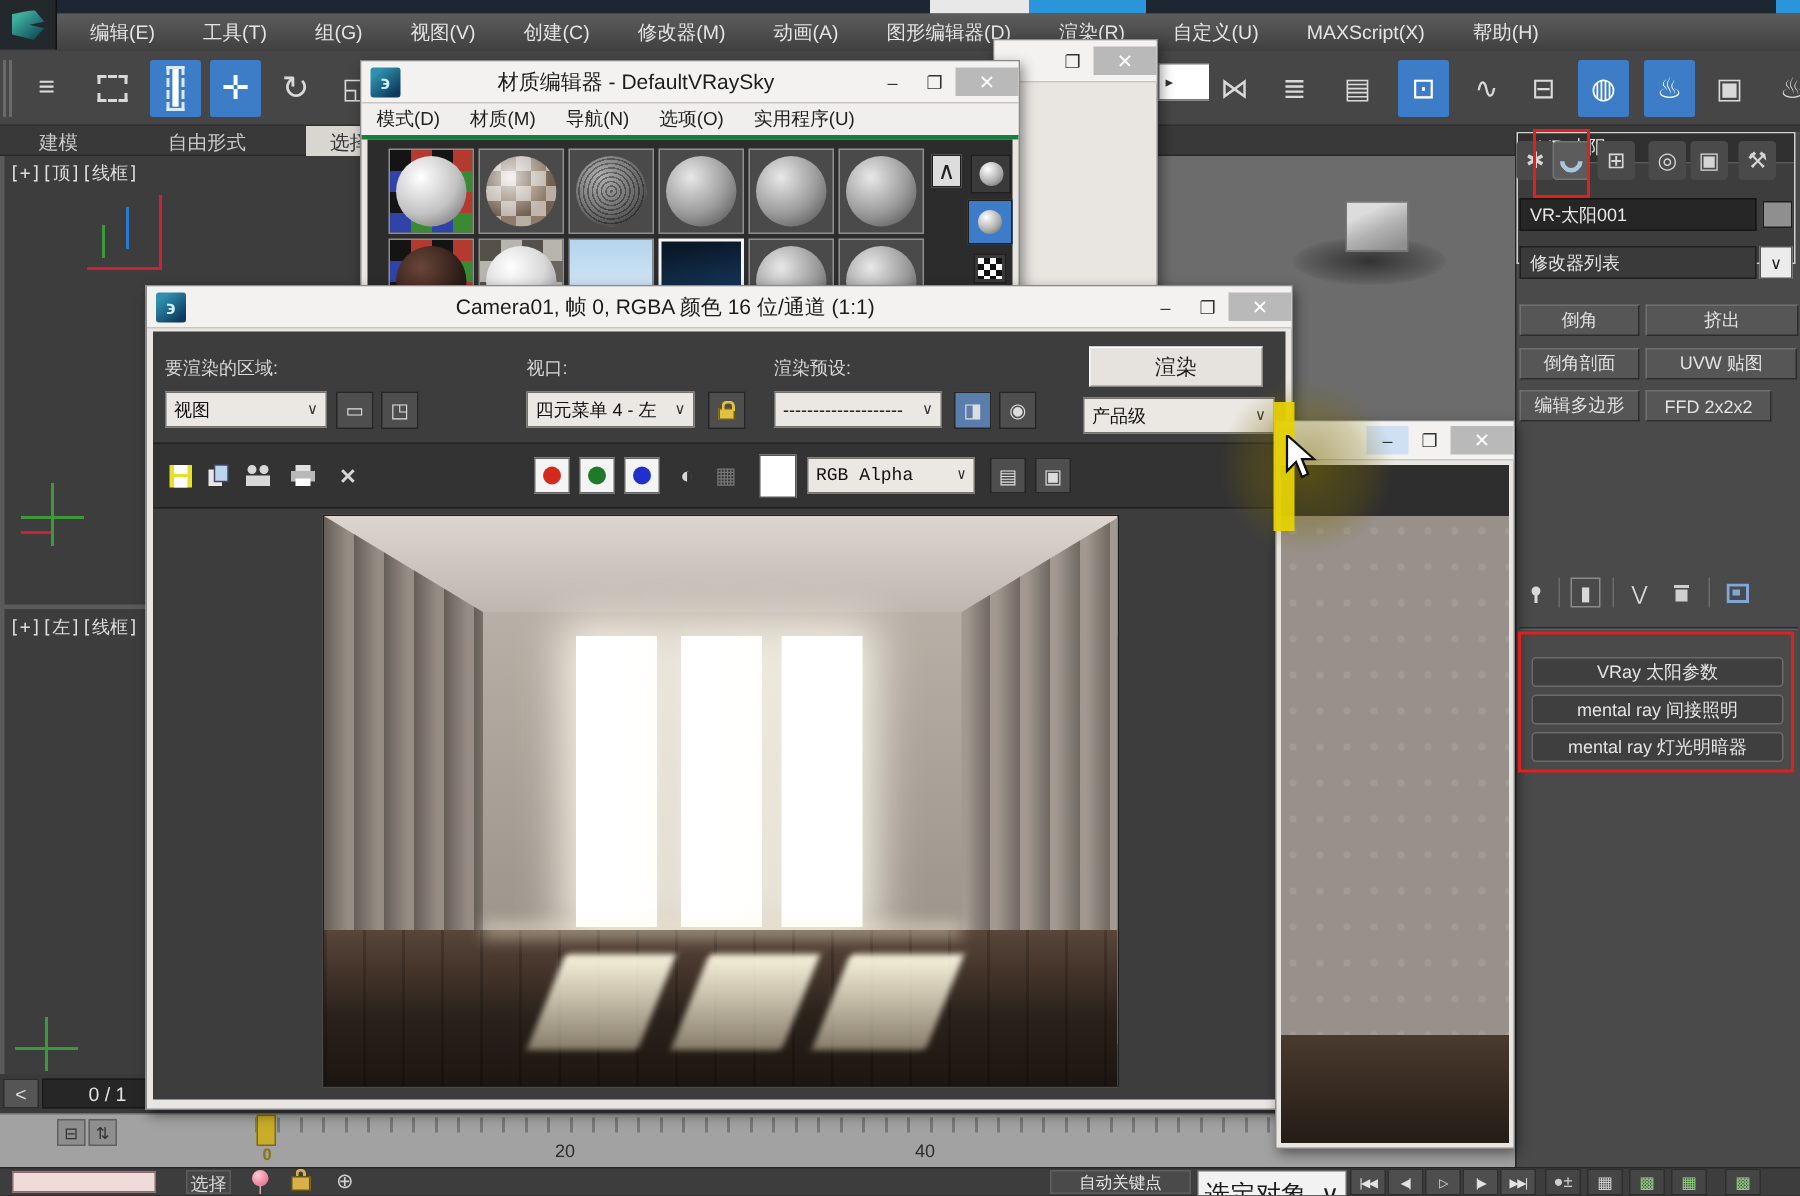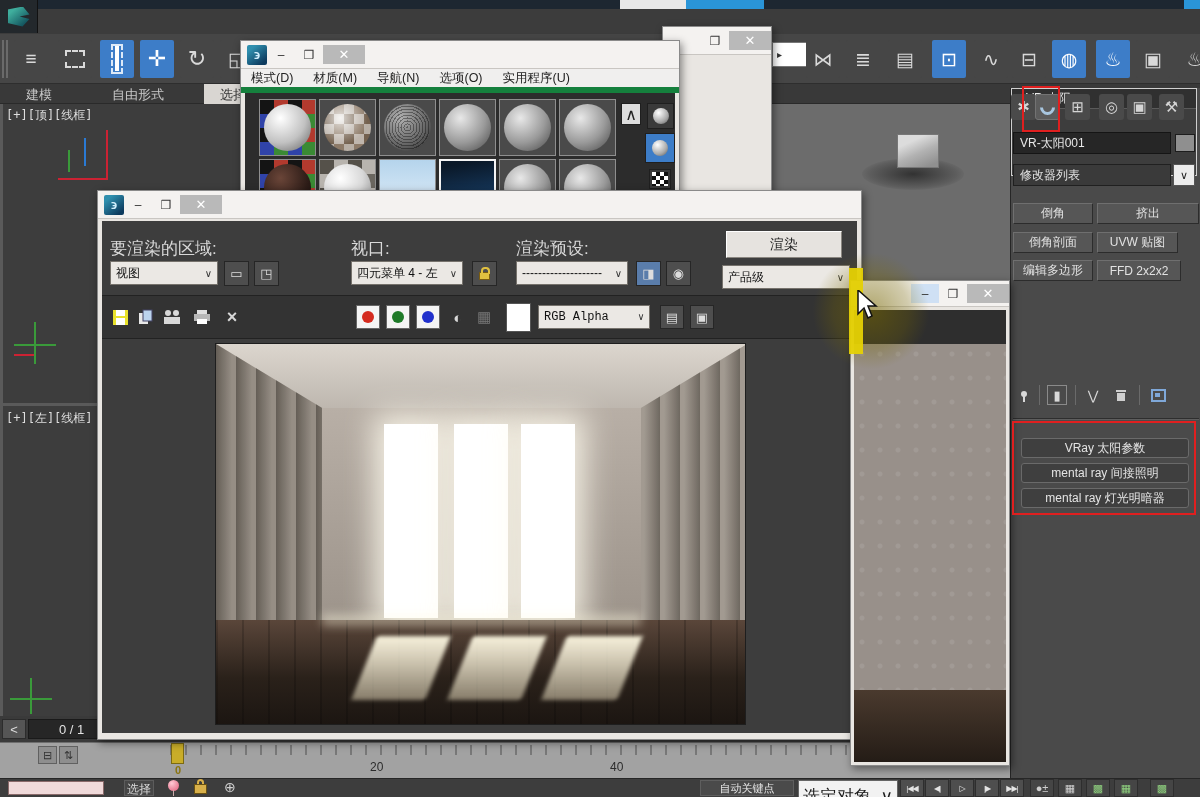--- a/index.html
+++ b/index.html
@@ -127,21 +127,21 @@
   .win-title .ttl { flex:1; text-align:center; font-size:14px; color:#1c1c1c; }
   .doc-logo { width:20px; height:20px; margin-left:6px; background:linear-gradient(140deg,#2f8fae 20%,#0d3b5e 85%);
               border-radius:2px; flex:none; display:flex; align-items:center; justify-content:center;
               color:#cfeefc; font-size:13px; font-weight:bold; }
   .wb { width:28px; height:19px; display:flex; align-items:center; justify-content:center; font-size:12px;
         color:#333; flex:none; }
   .wb.close { width:42px; background:#b9b9b9; color:#fff; font-size:13px; }
   .wb.hover-blue { background:#cfe0f4; }
 
   
-  .me-menubar { height:24px; background:#f0efee; display:flex; align-items:center; border-bottom:6px solid #15803d; }
+  .me-menubar { height:24px; background:#f0efee; display:flex; align-items:center; border-bottom:3px solid #15803d; }
   .me-menu { font-size:12.5px; color:#222; padding:3px 10px; }
   .me-body { position:absolute; left:4px; top:52px; right:4px; bottom:4px; background:#2c2c2c; }
   .slot { position:absolute; width:57px; height:57px; border:1px solid #8e8e8e; background:#4a4a4a; overflow:hidden; }
   .slot::after { content:""; position:absolute; left:4px; top:4px; right:4px; bottom:4px; border-radius:50%;
                  background:radial-gradient(circle at 35% 30%, #e8e8e8, #9a9a9a 55%, #4f4f4f 95%); }
   .slot.sphere-checker-bg { background:repeating-conic-gradient(#b23a2e 0 25%, #3a8a34 0 50%, #3043a8 0 75%, #141414 0 100%) 0 0/28px 28px; }
   .slot.sphere-checker-bg::after { background:radial-gradient(circle at 35% 30%, #ffffff, #c2c2c2 55%, #6a6a6a 95%); }
   .slot.sphere-checker::after { background:radial-gradient(circle at 35% 30%, rgba(255,255,255,.75), rgba(90,60,40,.2) 60%),
                  repeating-conic-gradient(#9a8a78 0 25%, #d8d4ce 0 50%, #7a6a58 0 75%, #cfcbc4 0 100%) 0 0/20px 20px; }
   .slot.sphere-noise::after { background:radial-gradient(circle at 35% 30%, #f0f0f0, #8a8a8a 60%, #3a3a3a 95%),
@@ -165,21 +165,21 @@
   .rs-tab { position:absolute; left:4px; top:18px; width:84px; height:22px; background:#9a9a9a; color:#1d1d1d;
             font-size:12px; display:flex; align-items:center; justify-content:center; border-radius:3px 3px 0 0; }
   .rs-field { position:absolute; left:12px; top:80px; width:90px; height:20px; background:#484848; border:1px solid #232323; }
   .rs-mode { position:absolute; left:6px; top:104px; width:38px; height:24px; background:#d9c9a0; color:#3a3020;
              font-size:13px; display:flex; align-items:center; justify-content:center; border:1px solid #8a7a50; }
   .rs-help { position:absolute; left:50px; top:106px; width:22px; height:20px; background:#555; color:#d8d8d8;
              font-size:12px; display:flex; align-items:center; justify-content:center; border:1px solid #2a2a2a; }
 
   
   .rw-body { position:absolute; left:4px; top:30px; right:4px; bottom:6px; background:#3d3d3d; }
-  .rw-label { position:absolute; color:#d8d8d8; font-size:17px; }
+  .rw-label { position:absolute; color:#d8d8d8; font-size:12px; }
   .dd { position:absolute; height:24px; background:#ebe8e4; border:1px solid #76726c; color:#111;
         font-size:12px; display:flex; align-items:center; justify-content:space-between; padding:0 5px; }
   .dd .arr { font-size:10px; color:#333; }
   .sq-btn { position:absolute; width:25px; height:25px; background:#4e4e4e; border:1px solid #262626;
             display:flex; align-items:center; justify-content:center; color:#ddd; font-size:13px; }
   .lock-btn { background:#4e4e4e; }
   .lock-glyph { width:11px; height:8px; background:#e0c040; border:1px solid #7a5c10; position:relative; margin-top:4px; }
   .lock-glyph::before { content:""; position:absolute; left:1px; top:-6px; width:5px; height:5px;
             border:2px solid #e0c040; border-bottom:none; border-radius:4px 4px 0 0; }
   .render-btn { position:absolute; left:624px; top:10px; width:116px; height:27px; background:#e6e3df;
@@ -239,20 +239,34 @@
 </head>
 <body>
 
 <div id="screen">
 
   <div class="abs top-strip"></div>
   <div class="abs strip-seg-white"></div>
   <div class="abs strip-seg-blue1"></div>
   <div class="abs strip-seg-blue2"></div>
 
+  <div class="abs menu-bar">
+    <span class="menu-item">编辑(E)</span>
+    <span class="menu-item">工具(T)</span>
+    <span class="menu-item">组(G)</span>
+    <span class="menu-item">视图(V)</span>
+    <span class="menu-item">创建(C)</span>
+    <span class="menu-item">修改器(M)</span>
+    <span class="menu-item">动画(A)</span>
+    <span class="menu-item">图形编辑器(D)</span>
+    <span class="menu-item">渲染(R)</span>
+    <span class="menu-item">自定义(U)</span>
+    <span class="menu-item">MAXScript(X)</span>
+    <span class="menu-item">帮助(H)</span>
+  </div>
   <div class="abs app-button">
     <div class="app-logo"></div>
   </div>
 
   <div class="abs main-toolbar"></div>
   <div class="abs tb-handle"></div>
   <div class="ibtn" style="left:14px;">≡</div>
   <div class="ibtn" style="left:58px;">
       <span class="marquee-glyph"></span>
     </div>
@@ -314,21 +328,21 @@
     <div class="cp-tab" style="left:88px;">◎</div>
     <div class="cp-tab" style="left:116px;">▣</div>
     <div class="cp-tab" style="left:148px;">⚒</div>
     <div class="abs name-field">VR-太阳001</div>
     <div class="abs obj-swatch"></div>
     <div class="abs modlist">修改器列表</div>
     <div class="abs modlist-arrow">∨</div>
     <div class="cp-btn" style="left:2px; top:115px; width:80px;">倒角</div>
     <div class="cp-btn" style="left:86px; top:115px; width:102px;">挤出</div>
     <div class="cp-btn" style="left:2px; top:144px; width:80px;">倒角剖面</div>
-    <div class="cp-btn" style="left:86px; top:144px; width:81px;">UVW 贴图</div>
+    <div class="cp-btn" style="left:86px; top:144px; width:101px;">UVW 贴图</div>
     <div class="cp-btn" style="left:2px; top:172px; width:80px;">编辑多边形</div>
     <div class="cp-btn" style="left:86px; top:172px; width:84px;">FFD 2x2x2</div>
     <div class="stack-box">
       <div class="stack-row">VR-太阳</div>
     </div>
     <div class="st-ic" style="left:4px; width:18px;">
       <svg width="13" height="13">
           <circle cx="6" cy="5" r="3" fill="#d8d8d8"></circle>
           <rect x="5" y="7" width="2" height="6" fill="#d8d8d8"></rect>
         </svg>
@@ -396,20 +410,21 @@
     <div class="win-title">
       <span class="ttl"></span>
       <span class="wb">❐</span>
       <span class="wb close">✕</span>
     </div>
   </div>
 
   <div class="win z10" style="left:240px; top:40px; width:440px; height:305px;">
     <div class="win-title">
       <span class="doc-logo">϶</span>
+      <span class="ttl">材质编辑器 - DefaultVRaySky</span>
       <span class="wb">–</span>
       <span class="wb">❐</span>
       <span class="wb close">✕</span>
     </div>
     <div class="me-menubar">
       <span class="me-menu">模式(D)</span>
       <span class="me-menu">材质(M)</span>
       <span class="me-menu">导航(N)</span>
       <span class="me-menu">选项(O)</span>
       <span class="me-menu">实用程序(U)</span>
@@ -449,20 +464,21 @@
     </div>
     <div class="sw-strip"></div>
     <div class="sw-render">
       <div class="sw-floor"></div>
     </div>
   </div>
 
   <div class="win z20" style="left:97px; top:190px; width:765px; height:550px;">
     <div class="win-title">
       <span class="doc-logo">϶</span>
+      <span class="ttl">Camera01, 帧 0, RGBA 颜色 16 位/通道 (1:1)</span>
       <span class="wb">–</span>
       <span class="wb">❐</span>
       <span class="wb close">✕</span>
     </div>
     <div class="rw-body">
 
       <div class="rw-label" style="left:8px; top:16px;">要渲染的区域:</div>
       <div class="dd" style="left:8px; top:40px; width:108px;">
         <span>视图</span>
           <span class="arr">∨</span>

